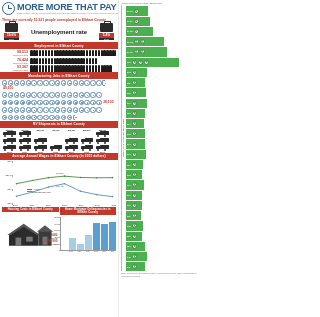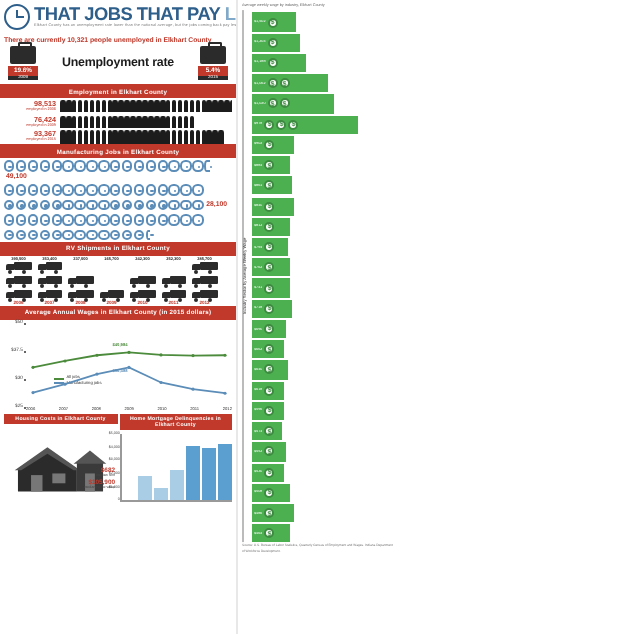--- a/index.html
+++ b/index.html
@@ -130,21 +130,21 @@
 </head>
 <body>
 
 <div class="page">
 
   <div class="leftcol">
 
     <div class="header">
       <div class="logo"></div>
       <div>
-        <div class="title"><span>THAT JOBS THAT PAY </span><span class="less">LESS</span></div>
+        <div class="title"><span>MORE MORE THAT PAY </span><span class="less">LESS</span></div>
         <div class="subtitle">Elkhart County has an unemployment rate lower than the national average, but the jobs coming back pay less than the ones that were lost</div>
       </div>
     </div>
 
     <div class="redtext">There are currently 10,321 people unemployed in Elkhart County</div>
 
     <div class="unemp">
       <div class="briefcase">
         <div class="bc-icon"></div>
         <div class="bc-val">19.6%</div>

